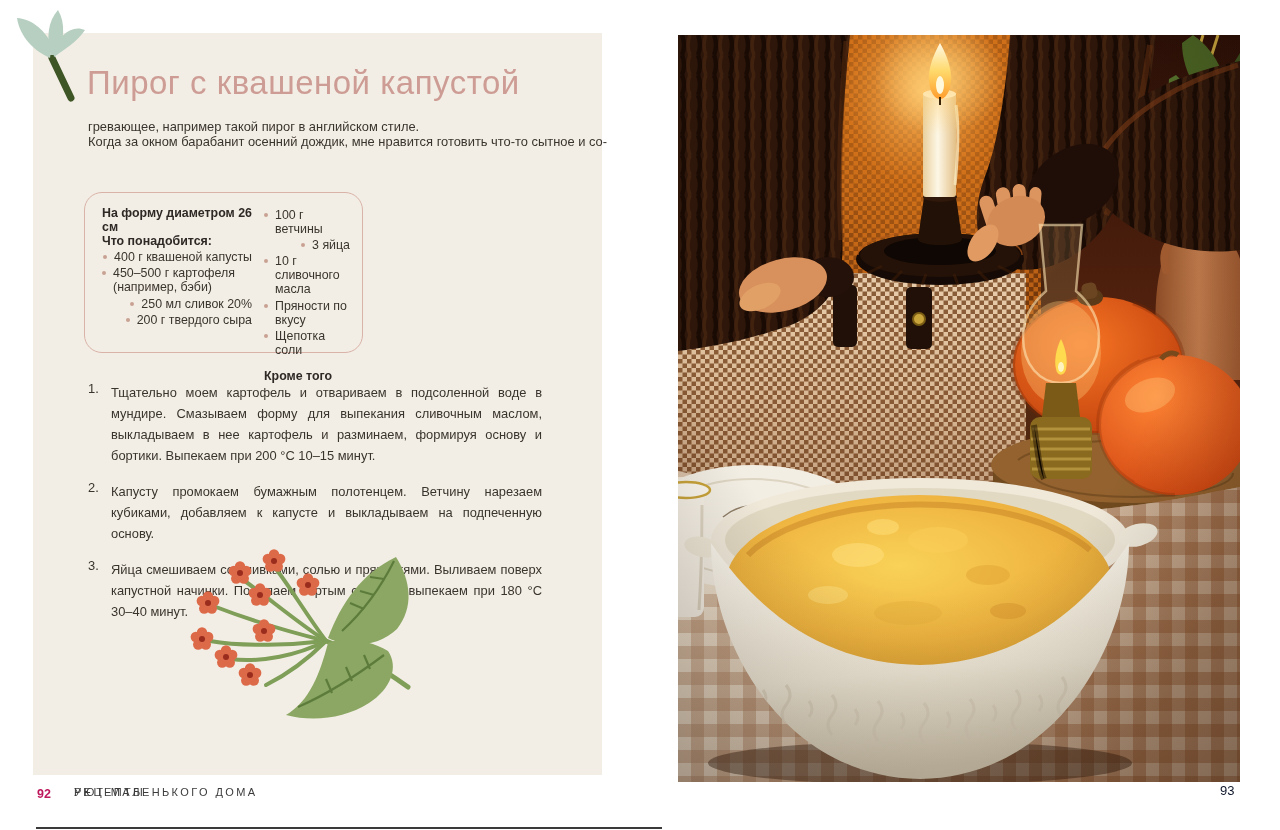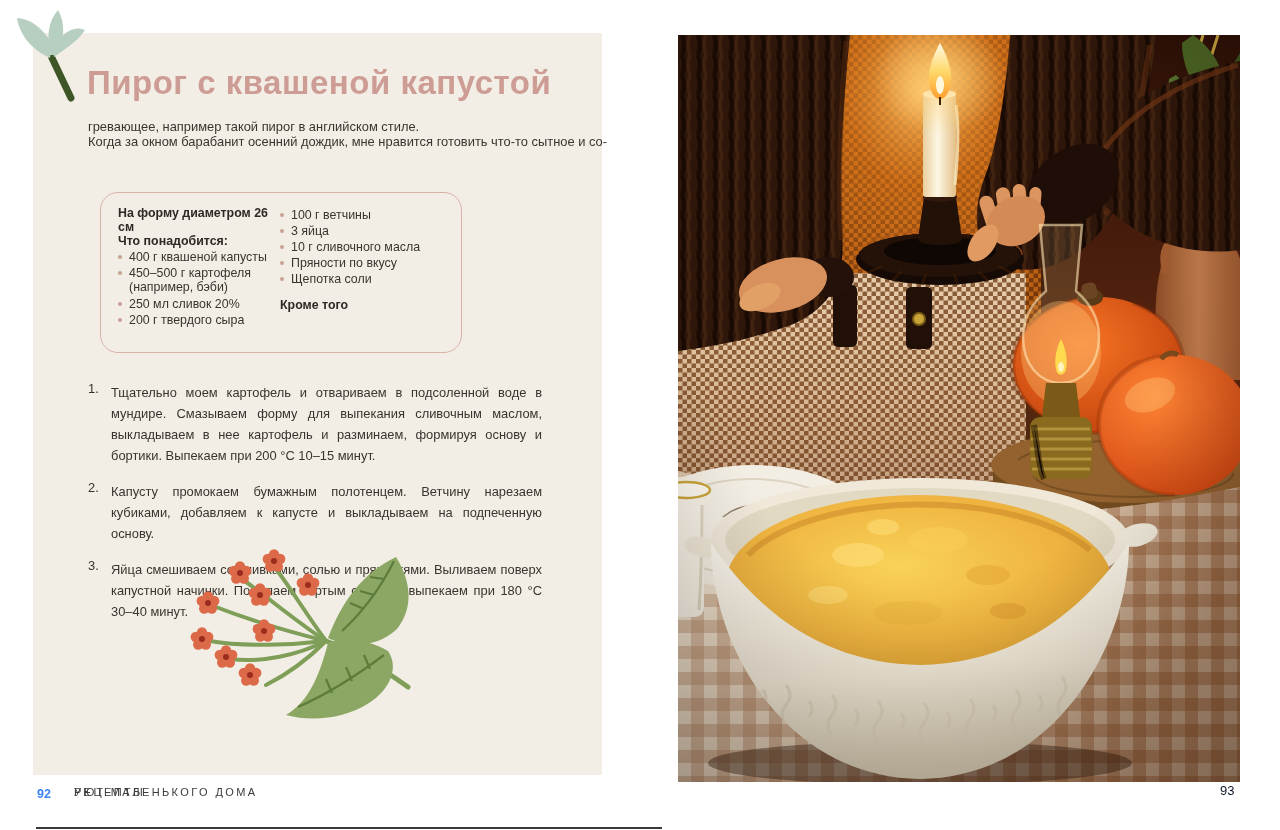--- a/index.html
+++ b/index.html
@@ -2,47 +2,47 @@
 <html><head>
 <meta charset="utf-8">
 <style>
   html,body{margin:0;padding:0;background:#fff;}
   body{width:1280px;height:830px;font-family:"Liberation Sans",sans-serif;}
   .spread{position:relative;width:1280px;height:830px;background:#ffffff;overflow:hidden;}
 
   
   .panel{position:absolute;left:33px;top:33px;width:569px;height:742px;background:#f3eee5;}
 
-  .title{position:absolute;left:87px;top:64px;font-size:33px;font-weight:700;letter-spacing:.5px;color:#cd9c94;margin:0;}
+  .title{position:absolute;left:87px;top:64px;font-size:33px;font-weight:400;letter-spacing:.5px;color:#cd9c94;margin:0;}
   .intro{position:absolute;left:88px;top:119px;font-size:12.9px;line-height:15.4px;color:#3a342e;}
   .intro div{white-space:nowrap;}
 
-  .ingbox{position:absolute;left:100px;top:192px;width:362px;height:161px;border:1.5px solid #d9b2a8;border-radius:18px;box-sizing:border-box;padding:13px 12px 10px 17px;display:flex;gap:12px;font-size:12.4px;line-height:14.1px;color:#3a342e;}
+  .ingbox{position:absolute;left:84px;top:192px;width:279px;height:161px;border:1.5px solid #d9b2a8;border-radius:18px;box-sizing:border-box;padding:13px 12px 10px 17px;display:flex;gap:12px;font-size:12.4px;line-height:14.1px;color:#3a342e;}
   .col-l{width:150px;flex:none;}
   .col-r{flex:1;}
   .b{font-weight:700;color:#2e2925;}
   .ingbox ul{list-style:none;margin:2px 0 0 0;padding:0;}
-  .ingbox li{display:flex;margin-bottom:2px;}
+  .ingbox li{display:flex;margin-bottom:2px;justify-content:flex-end;}
   .dot{width:4px;height:4px;border-radius:50%;background:#c9a193;margin:5px 7px 0 0;flex:none;}
   .extra-h{margin-top:12px;}
 
   .steps{position:absolute;left:88px;top:382px;width:454px;color:#3a342e;font-size:12.9px;}
   .step{display:flex;margin-bottom:15px;}
   .step .num{width:23px;flex:none;line-height:14.8px;}
   .step .txt{flex:1;text-align:justify;line-height:21px;}
 
   .tulip{position:absolute;left:14px;top:10px;}
   .bouquet{position:absolute;left:178px;top:543px;}
 
   
   .photo{position:absolute;left:678px;top:35px;width:562px;height:747px;overflow:hidden;}
 
   
   .footer-left{position:absolute;left:37px;top:784px;height:16px;color:#3b3b3b;}
-  .footer-left .pn{font-weight:700;font-size:12.5px;color:#3b82f6;}
+  .footer-left .pn{font-weight:700;font-size:12.5px;color:#be185d;}
   .ovwrap{position:relative;display:inline-block;margin-left:23px;width:220px;height:14px;vertical-align:-2px;}
   .ov{position:absolute;left:0;top:0;white-space:nowrap;font-size:11px;letter-spacing:2.4px;color:#3b3b3b;}
   .rule{position:absolute;left:36px;top:827px;width:626px;height:2px;background:#3a3a3a;}
   .footer-right{position:absolute;left:1220px;top:783px;font-size:13px;color:#0f172a;}
 </style>
 </head>
 <body>
 
 <div class="spread">
 

